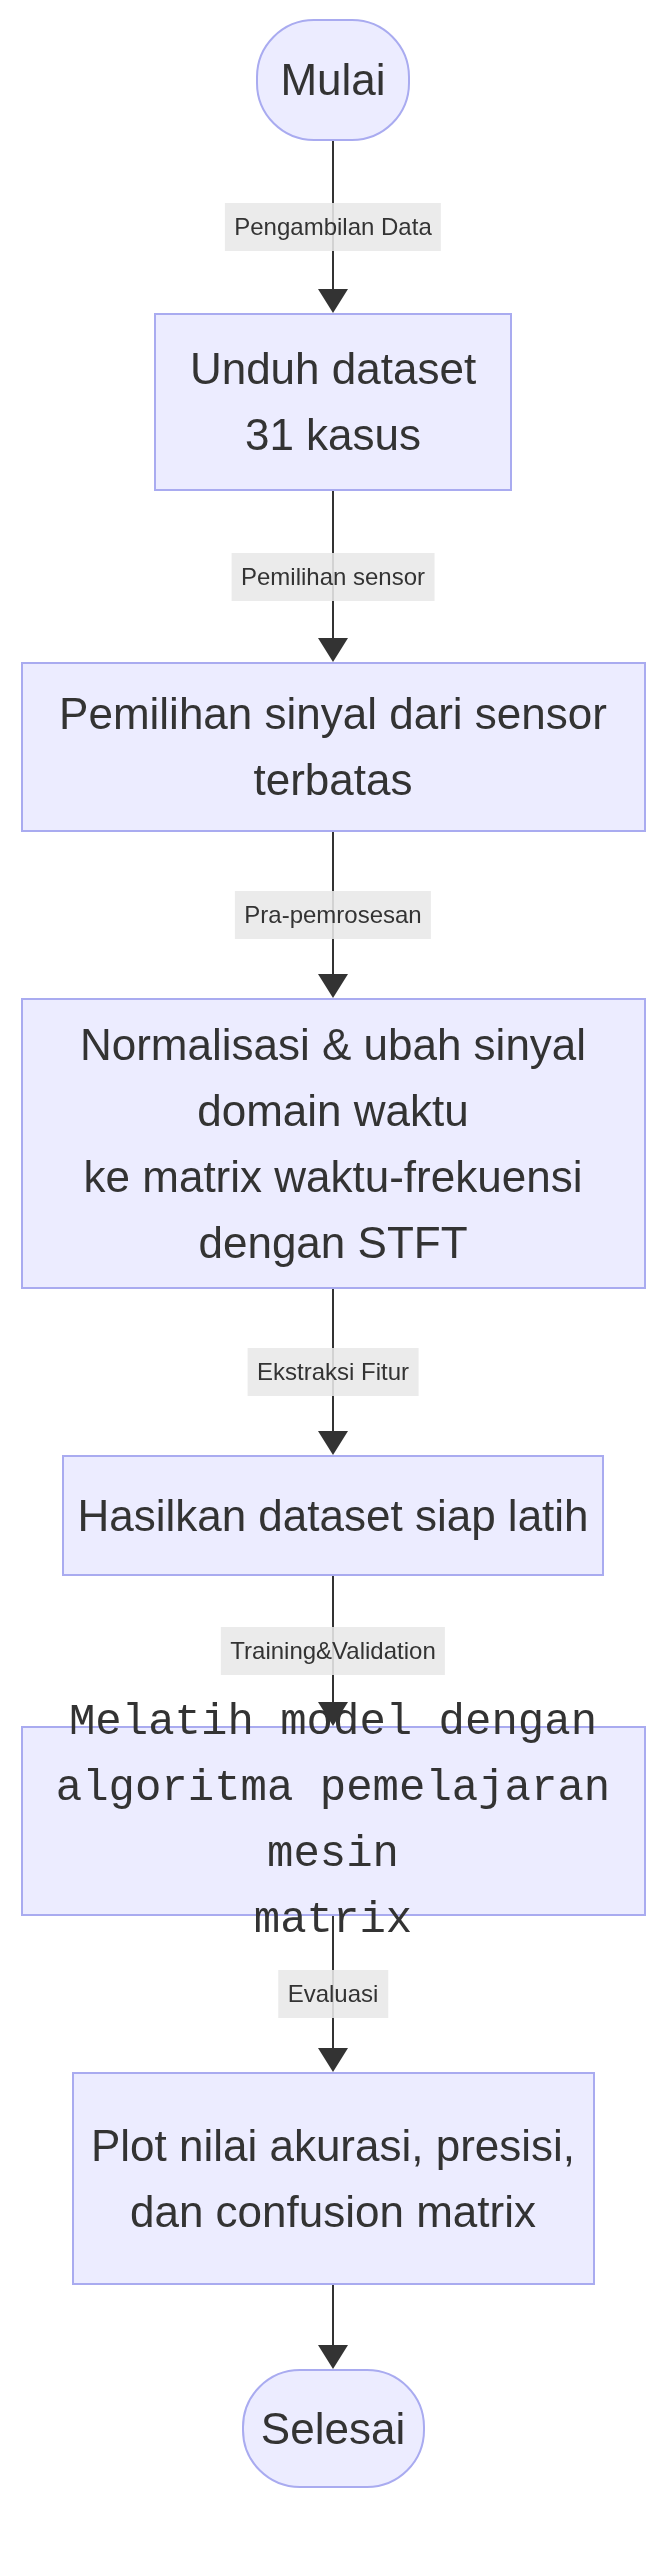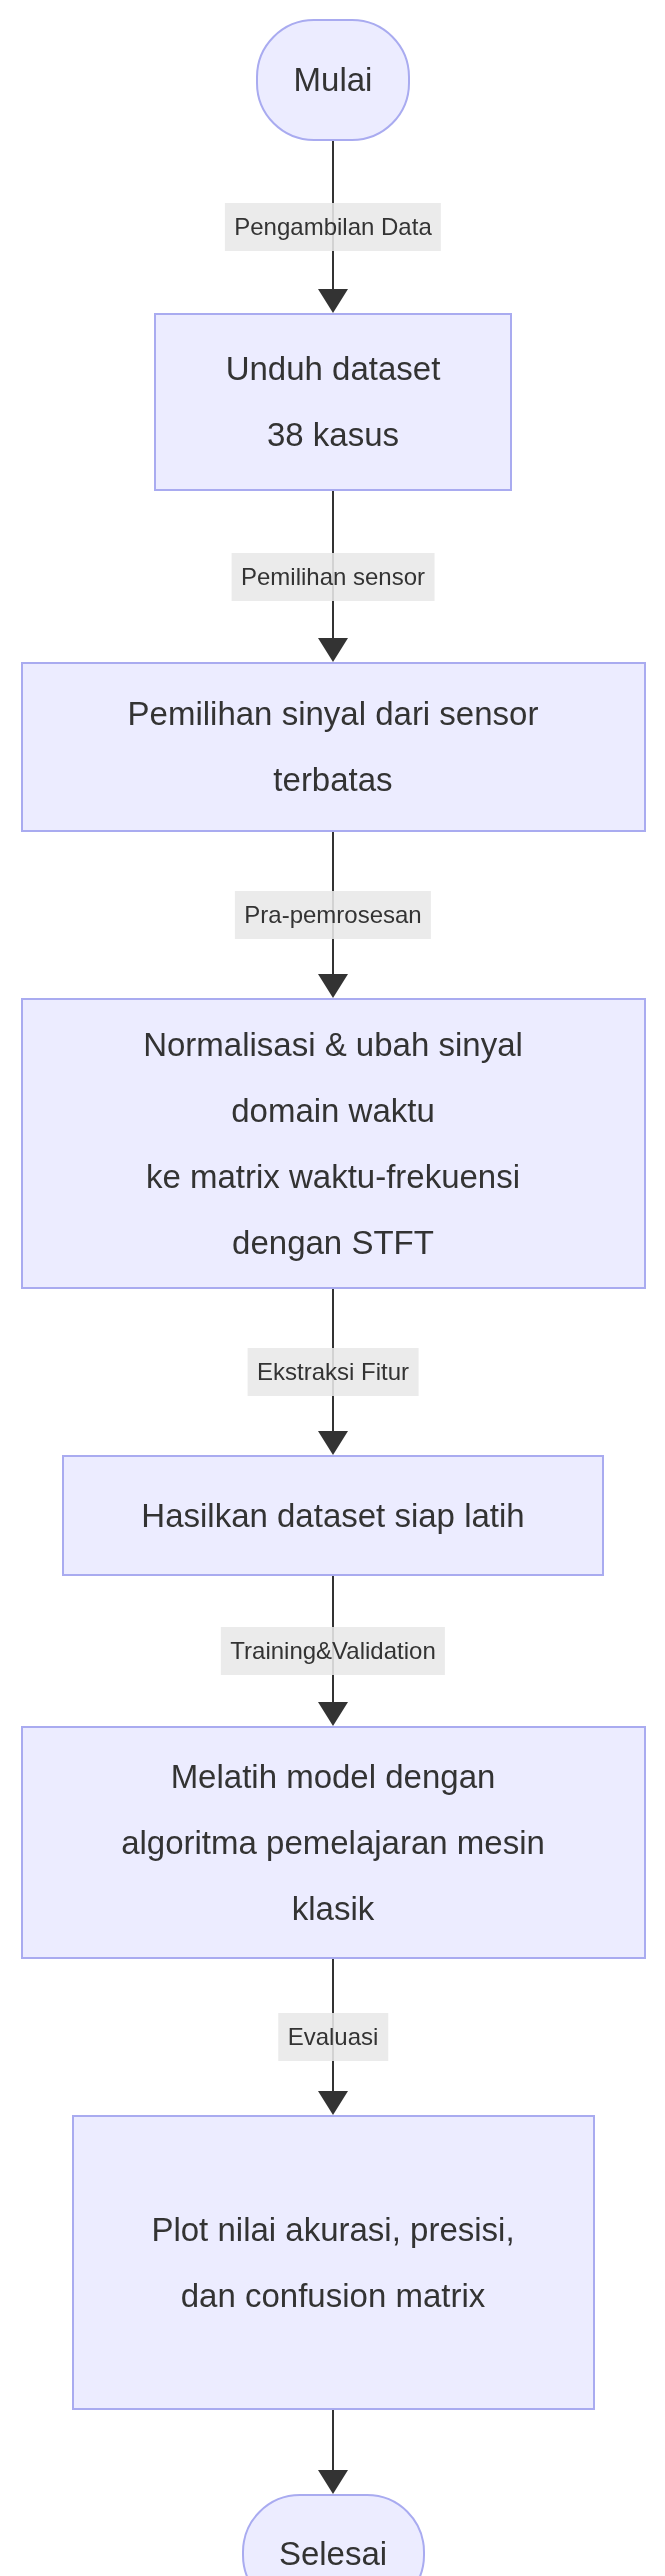--- a/index.html
+++ b/index.html
@@ -15,33 +15,33 @@
     display:flex; flex-direction:column; align-items:center;
     padding-top:19px;
   }
   
   .node {
     box-sizing:border-box;
     background:#ececff;
     border:2px solid #a9abf0;
     display:flex; align-items:center; justify-content:center;
     text-align:center;
-    font-size:33px;
+    font-size:44px;
     line-height:66px;
     flex:none;
   }
   .node .node-lines span { display:block; }
   .stadium { border-radius:58px; }
   .n-start    { width:154px; height:122px; }
   .n-download { width:358px; height:178px; }
   .n-select   { width:625px; height:170px; }
   .n-preproc  { width:625px; height:291px; }
   .n-dataset  { width:542px; height:121px; }
-  .n-train    { width:625px; height:233px; }
-  .n-plot     { width:523px; height:295px; }
+  .n-train    { width:625px; height:190px;font-family:Liberation Mono, monospace; }
+  .n-plot     { width:523px; height:213px; }
   .n-end      { width:183px; height:119px; }
   
   .connector { position:relative; width:100%; flex:none; }
   .c-a { height:172px; } .c-b { height:171px; } .c-c { height:166px; }
   .c-d { height:166px; } .c-e { height:150px; } .c-f { height:156px; }
   .c-g { height:84px; }
   .cline {
     position:absolute; left:50%; top:0; bottom:20px;
     width:2.7px; margin-left:-1.3px; background:#333333;
   }
@@ -74,21 +74,21 @@
 
     <div class="connector c-a">
       <div class="cline"></div>
       <div class="edge-label">Pengambilan Data</div>
       <div class="arrowhead"></div>
     </div>
 
     <div class="node n-download">
       <div class="node-lines">
         <span>Unduh dataset</span>
-        <span>38 kasus</span>
+        <span>31 kasus</span>
       </div>
     </div>
 
     <div class="connector c-b">
       <div class="cline"></div>
       <div class="edge-label">Pemilihan sensor</div>
       <div class="arrowhead"></div>
     </div>
 
     <div class="node n-select">
@@ -128,21 +128,21 @@
     <div class="connector c-e">
       <div class="cline"></div>
       <div class="edge-label">Training&amp;Validation</div>
       <div class="arrowhead"></div>
     </div>
 
     <div class="node n-train">
       <div class="node-lines">
         <span>Melatih model dengan</span>
         <span>algoritma pemelajaran mesin</span>
-        <span>klasik</span>
+        <span>matrix</span>
       </div>
     </div>
 
     <div class="connector c-f">
       <div class="cline"></div>
       <div class="edge-label">Evaluasi</div>
       <div class="arrowhead"></div>
     </div>
 
     <div class="node n-plot">

